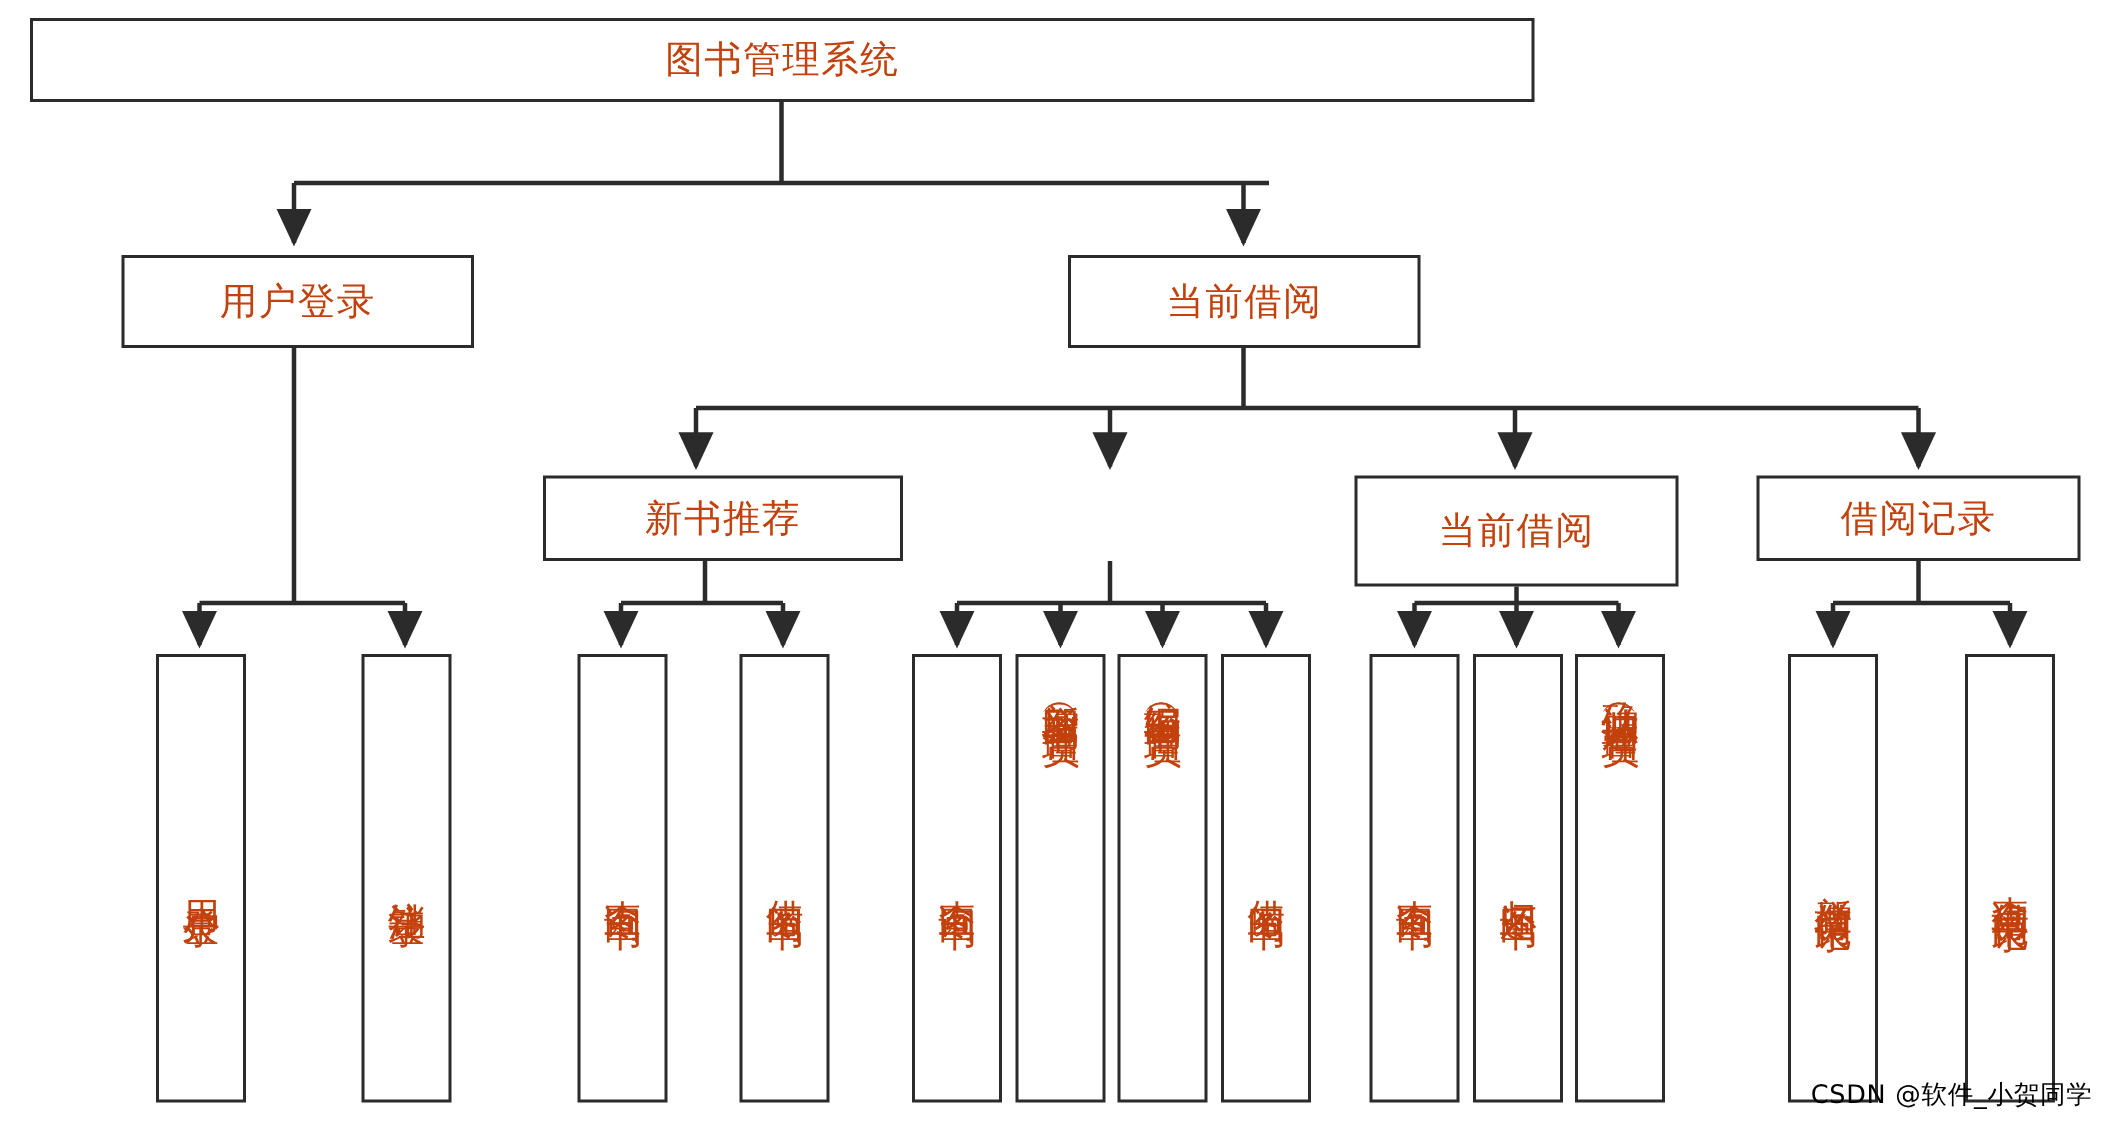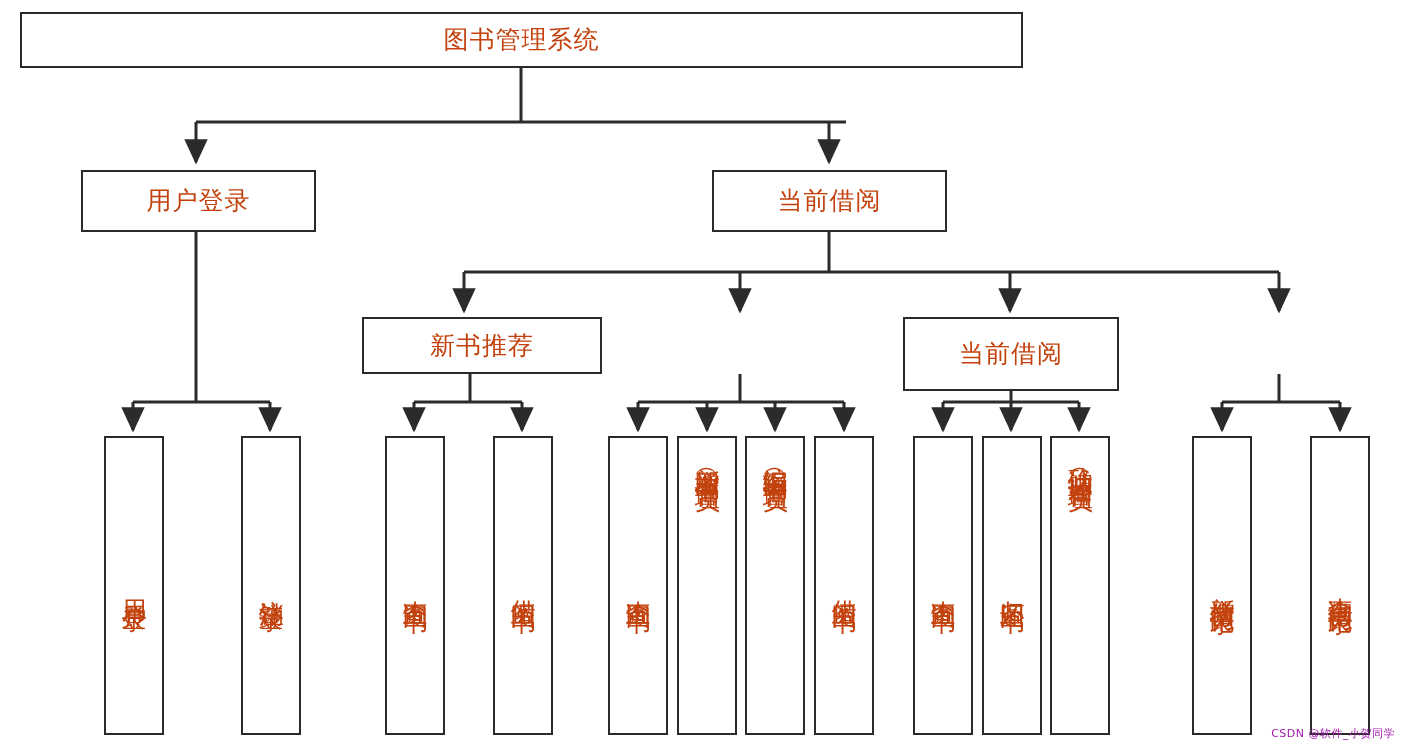--- a/index.html
+++ b/index.html
@@ -61,22 +61,22 @@
     max-height: 100%;
   }
   .node.vert.mid {
     align-items: center;
     padding-top: 0;
   }
   #watermark {
     position: absolute;
     right: 10px;
     bottom: 6px;
-    font-size: 11px;
-    color: #a21caf;
+    font-size: 17px;
+    color: #000000;
     letter-spacing: 0.5px;
     z-index: 3;
     user-select: none;
   }
 </style>
 </head>
 <body>
 
 <div id="canvas">
 
@@ -140,20 +140,23 @@
   <div class="node horiz" style="left:712px; top:170px; width:235px; height:62px;">
     <span class="label">当前借阅</span>
   </div>
 
   <div class="node horiz" style="left:362px; top:317px; width:240px; height:57px;">
     <span class="label">新书推荐</span>
   </div>
   <div class="node horiz" style="left:903px; top:317px; width:216px; height:74px;">
     <span class="label">当前借阅</span>
   </div>
+  <div class="node horiz" style="left:1171px; top:317px; width:216px; height:57px;">
+    <span class="label">借阅记录</span>
+  </div>
 
   <div class="node vert mid" style="left:104px; top:436px; width:60px; height:299px;">
     <span class="label">用户登录</span>
   </div>
   <div class="node vert mid" style="left:241px; top:436px; width:60px; height:299px;">
     <span class="label">注销登录</span>
   </div>
 
   <div class="node vert mid" style="left:385px; top:436px; width:60px; height:299px;">
     <span class="label">查询图书</span>

